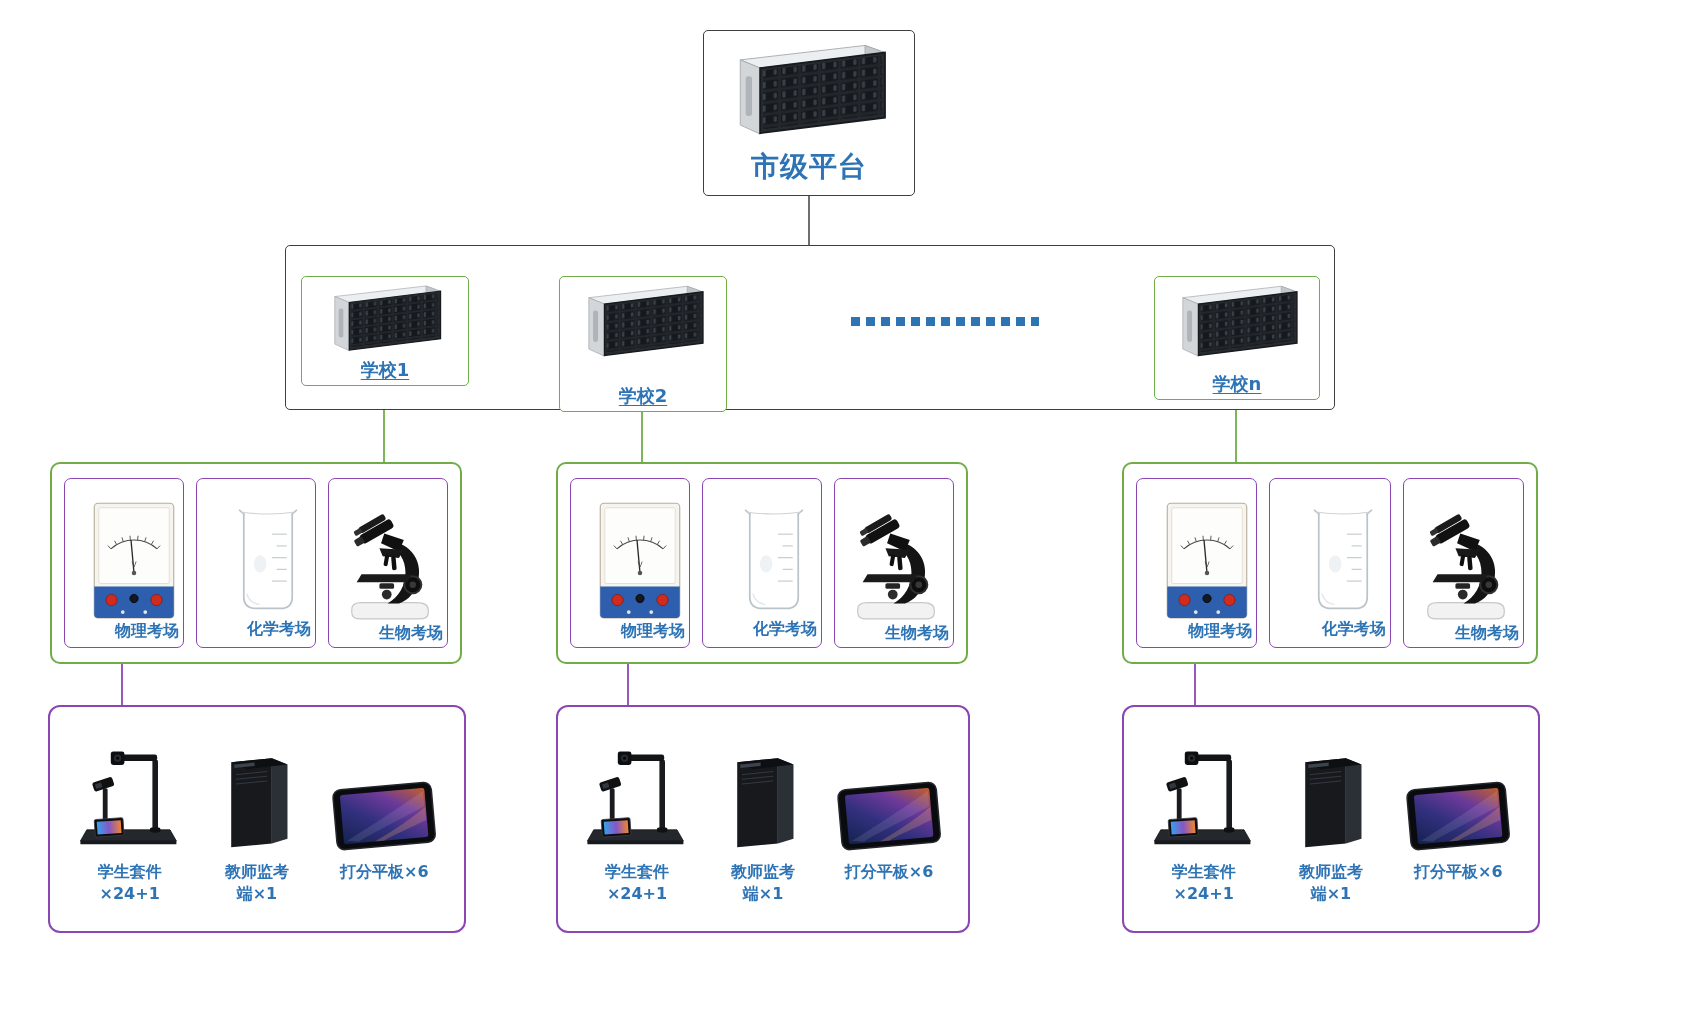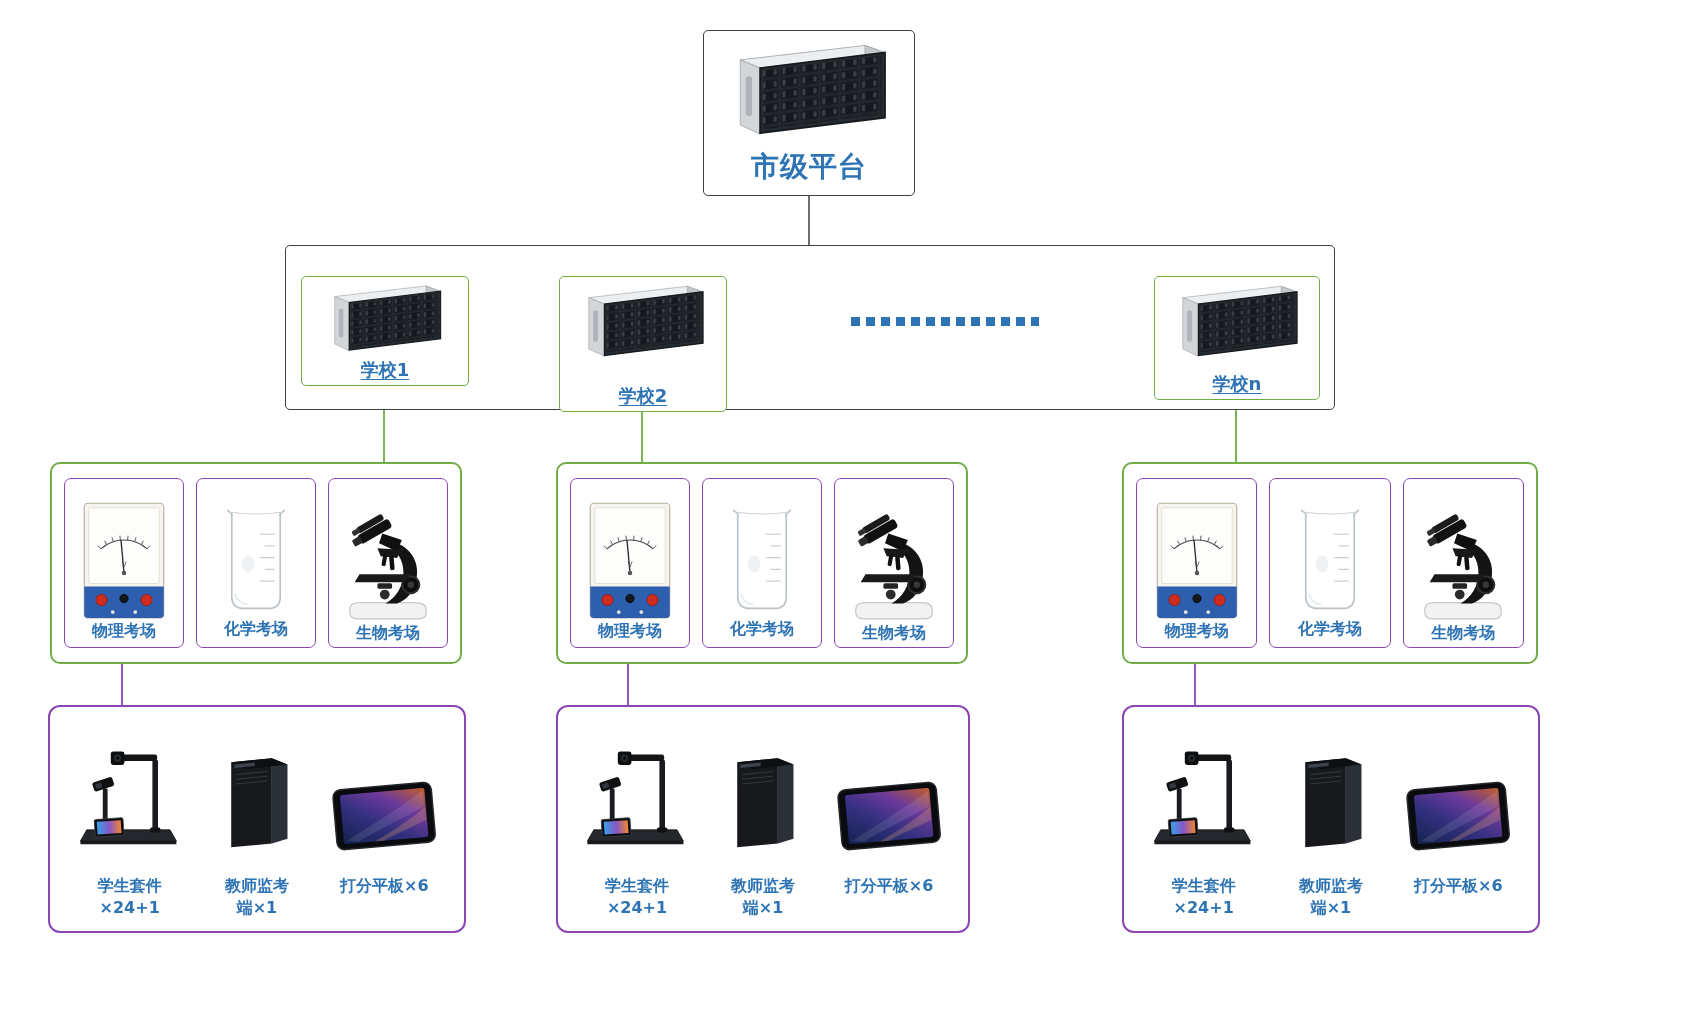--- a/index.html
+++ b/index.html
@@ -21,29 +21,29 @@
             display:flex; flex-direction:column; align-items:center; justify-content:space-between;
             padding:5px 4px 3px; }
   .school-label { color:var(--accent,#2E74B5); font-size:18px; font-weight:700;
                   text-decoration:underline; text-underline-offset:3px; }
 
   .dots { position:absolute; background:repeating-linear-gradient(90deg, var(--accent,#2E74B5) 0 9px, transparent 9px 15px); }
 
   .exam-group { border:2px solid var(--green,#70AD47); border-radius:10px;
                 display:flex; gap:12px; padding:14px 12px; }
   .room { flex:1; border:1.8px solid var(--purple,#8B46B4); border-radius:7px; background:#fff;
-          display:flex; flex-direction:column; align-items:center; padding:22px 4px 7px; }
+          display:flex; flex-direction:column; align-items:flex-end; padding:22px 4px 7px; }
   .room-icon { flex:1; display:flex; align-items:center; justify-content:center; }
   .room-label { color:var(--accent,#2E74B5); font-size:16px; font-weight:700; }
 
   .device-group { border:2px solid var(--purple,#8B46B4); border-radius:12px;
                   display:flex; padding:20px 16px 8px; }
   .device { flex:1; display:flex; flex-direction:column; align-items:center; }
   .device-icon { height:126px; display:flex; align-items:flex-end; justify-content:center; }
-  .device-label { margin-top:22px; min-height:48px; color:var(--accent,#2E74B5); font-size:16px;
+  .device-label { margin-top:8px; min-height:48px; color:var(--accent,#2E74B5); font-size:16px;
                   font-weight:700; text-align:center; white-space:pre-line; line-height:1.4; }
 </style>
 </head>
 <body>
 
 <svg width="0" height="0" style="position:absolute" aria-hidden="true">
   <defs>
     <pattern id="pat-bays" width="22" height="13" patternUnits="userSpaceOnUse">
       <rect width="22" height="13" fill="#23272c"></rect>
       <rect x="1" y="1.5" width="19" height="10" rx="1.5" fill="#15181c"></rect>

